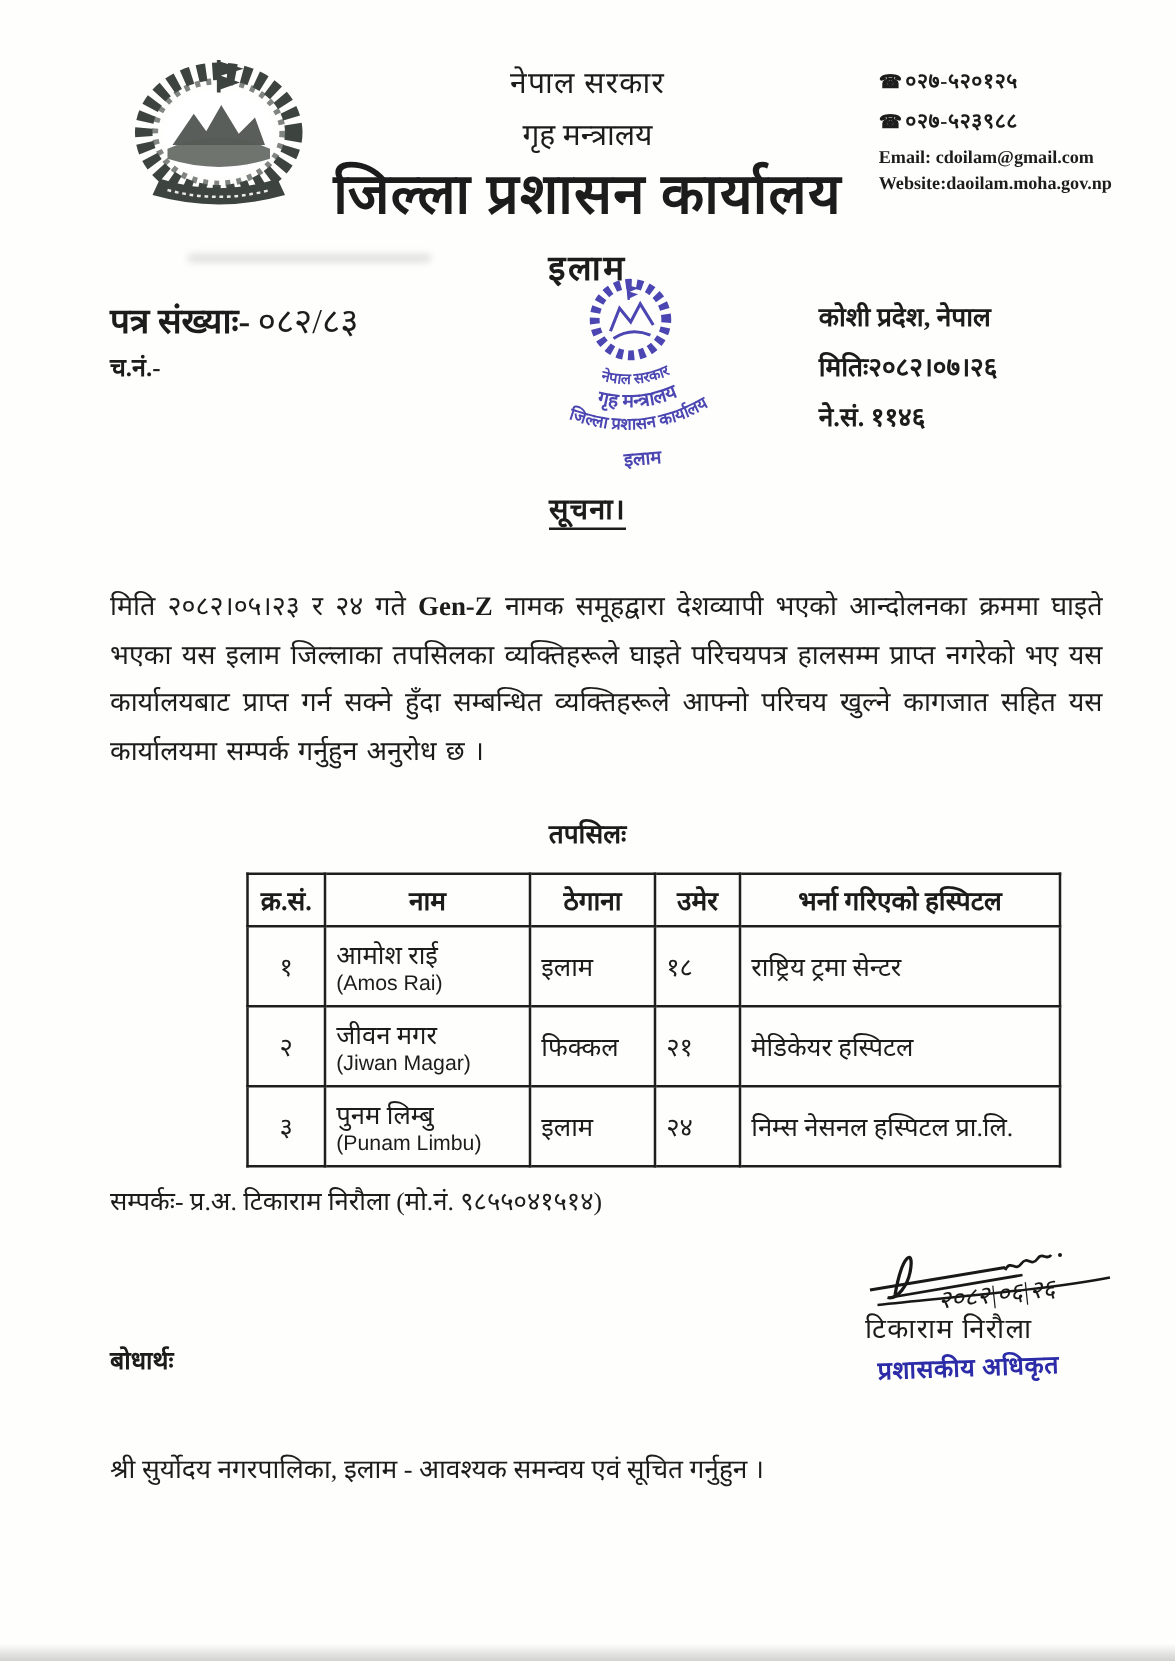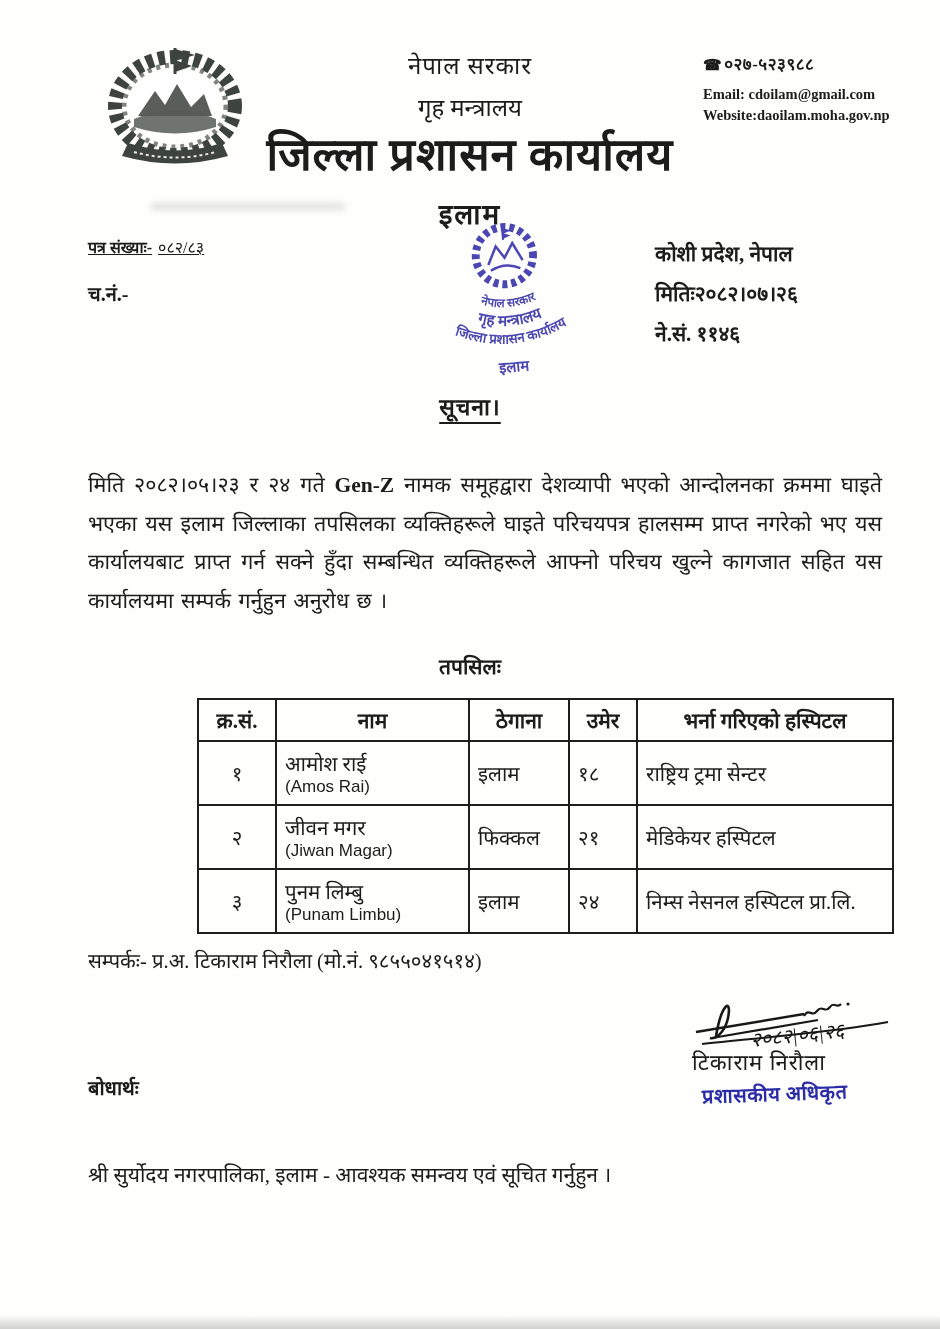--- a/index.html
+++ b/index.html
@@ -21,21 +21,21 @@
   .min-line   { top:90px;  font-size:24px; }
   .office-title { top:122px; font-size:45px; font-weight:bold; letter-spacing:1px; }
   .district-line { top:194px; font-size:28px; font-weight:bold; letter-spacing:2px; }
 
   .contact-block { left:703px; top:52px; width:232px; }
   .phone-row { font-size:17px; font-weight:bold; margin-bottom:9px; letter-spacing:.5px; }
   .phone-row .glyph { font-size:15px; margin-right:2px; }
   .mail-row { font-size:14.5px; font-weight:bold; line-height:21px; }
 
   
-  .letter-no { left:88px; top:236px; font-size:16px; font-weight:bold;text-decoration:underline; }
+  .letter-no { left:88px; top:236px; font-size:28px; font-weight:bold; }
   .letter-no .val { font-weight:normal; margin-left:6px; }
   .ch-no     { left:88px; top:280px; font-size:20px; font-weight:bold; }
   .right-ref { left:655px; top:234px; font-size:21px; font-weight:bold; line-height:40px; }
 
   .stamp-wrap { left:408px; top:218px; width:200px; height:158px; transform:rotate(-5deg); opacity:.92; }
 
   .notice-title { top:390px; font-size:23px; font-weight:bold;
                   text-decoration:underline; text-underline-offset:7px;
                   text-decoration-thickness:2px; letter-spacing:1px; }
 
@@ -45,22 +45,22 @@
   .body-par b { font-family:"Liberation Serif", serif; }
 
   .tapasil-title { top:652px; font-size:21px; font-weight:bold; }
 
   table.detail { position:absolute; left:197px; top:698px;
                  border-collapse:collapse; table-layout:fixed;
                  font-size:20.5px; }
   table.detail th, table.detail td { border:2.2px solid #1e1e1e; padding:2px 8px; vertical-align:middle; }
   table.detail th { font-weight:bold; font-size:21px; height:42px; text-align:center; }
   table.detail td { height:64px; }
-  .col-sn  { width:78px;  text-align:center; }
-  .col-nm  { width:193px; text-align:left; }
+  .col-sn  { width:62px;  text-align:center; }
+  .col-nm  { width:164px; text-align:left; }
   .col-ad  { width:100px; text-align:left; padding-left:12px; }
   .col-ag  { width:68px;  text-align:left; }
   .col-ho  { width:256px; text-align:left; padding-left:12px; }
   .name-en { font-family:"Liberation Sans", sans-serif; font-size:17px; }
 
   .contact-line { left:88px; top:946px; font-size:20.5px; }
 
   .sig-svg  { left:686px; top:992px; width:214px; height:62px; }
   .sig-name { left:692px; top:1046px; font-size:22px; letter-spacing:1px; }
   .sig-desg { left:702px; top:1080px; font-size:20px; font-weight:bold;
@@ -95,20 +95,23 @@
     <path d="M30,97 Q77,112 124,97 L130,110 Q77,125 24,110 Z" fill="#3d433f"></path>
     <path d="M36,106 Q77,117 118,106" fill="none" stroke="#e9e9e9" stroke-width="2" stroke-dasharray="3 3"></path>
   </svg>
 
   <div class="abs centered gov-line">नेपाल सरकार</div>
   <div class="abs centered min-line">गृह मन्त्रालय</div>
   <div class="abs centered office-title">जिल्ला प्रशासन कार्यालय</div>
   <div class="abs centered district-line">इलाम</div>
 
   <div class="abs contact-block">
+    <div class="phone-row">
+      <span class="glyph">☎</span><span>०२७-५२०१२५</span>
+    </div>
     <div class="phone-row">
       <span class="glyph">☎</span><span>०२७-५२३९८८</span>
     </div>
     <div class="mail-row">Email: cdoilam@gmail.com</div>
     <div class="mail-row">Website:daoilam.moha.gov.np</div>
   </div>
 
   <div class="abs smudge"></div>
 
   <div class="abs letter-no">

